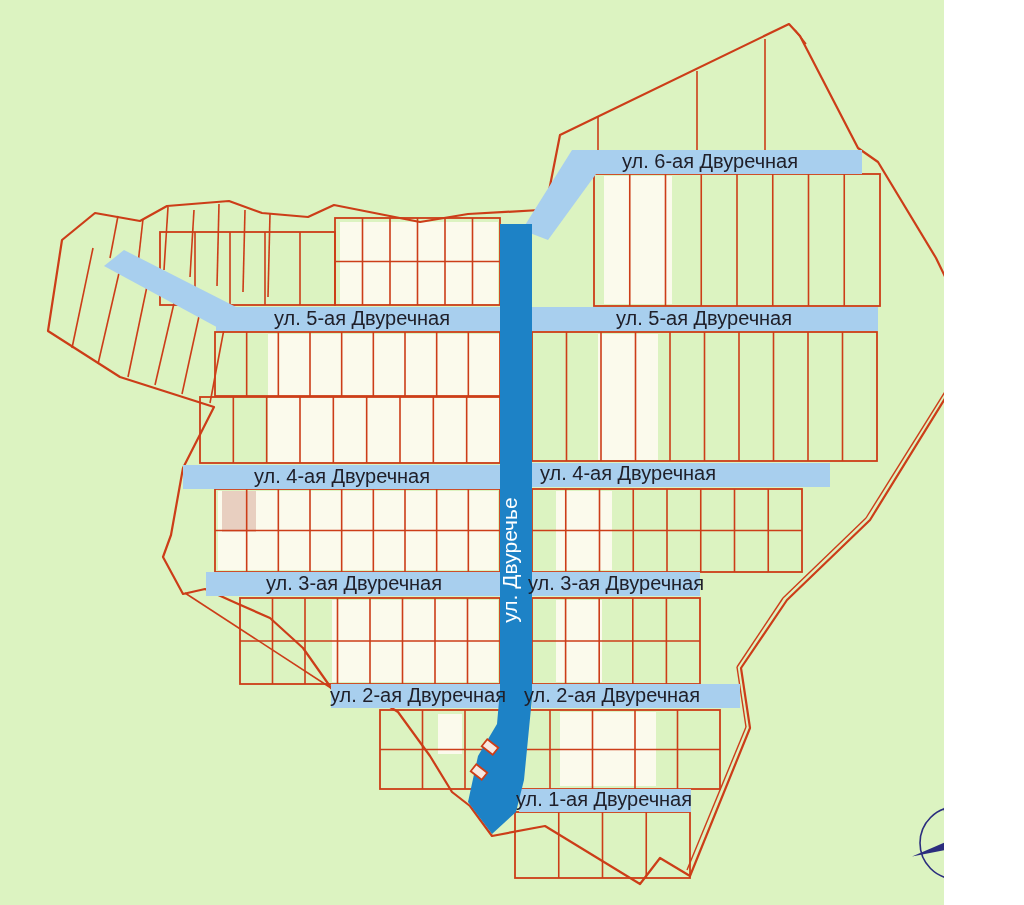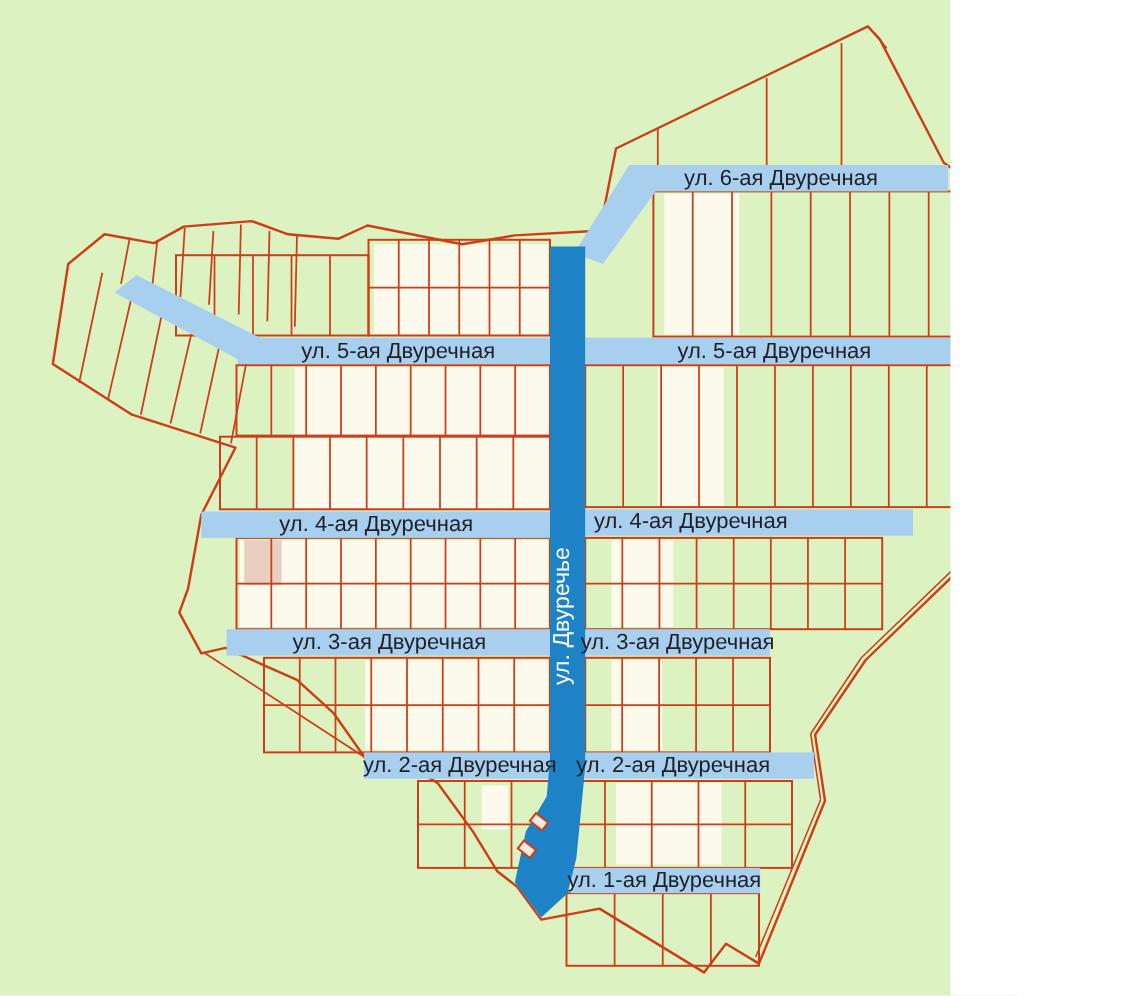--- a/index.html
+++ b/index.html
@@ -1,17 +1,17 @@
 <!DOCTYPE html>
 <html><head>
 <meta charset="utf-8">
 <style>
   html,body{margin:0;padding:0;}
   body{font-family:"Liberation Sans", sans-serif;}
-  .stage{position:relative;width:864px;height:905px;overflow:hidden;text-decoration:underline;}
+  .stage{position:relative;width:944px;height:905px;overflow:hidden;text-decoration:underline;}
   svg{display:block;}
   text{user-select:none;}
 </style>
 </head>
 <body>
 
 <div class="stage">
   <svg id="map" xmlns="http://www.w3.org/2000/svg" width="1024" height="905" viewBox="0 0 1024 905">
       <rect x="0" y="0" width="1024" height="905" fill="#dcf3c1"></rect>
       <rect x="340" y="222" width="158" height="82" fill="#fbfaec"></rect>

